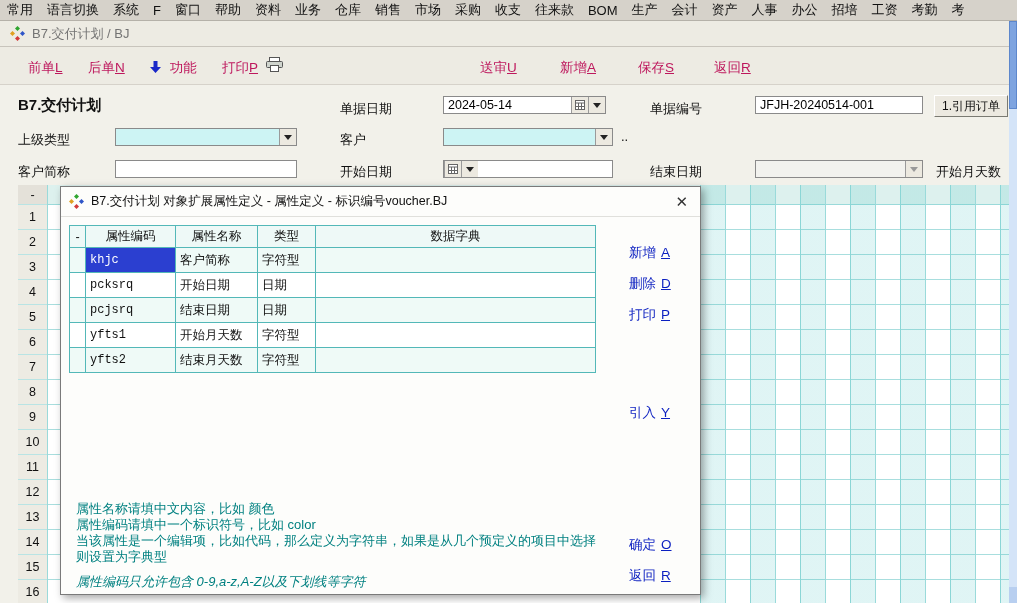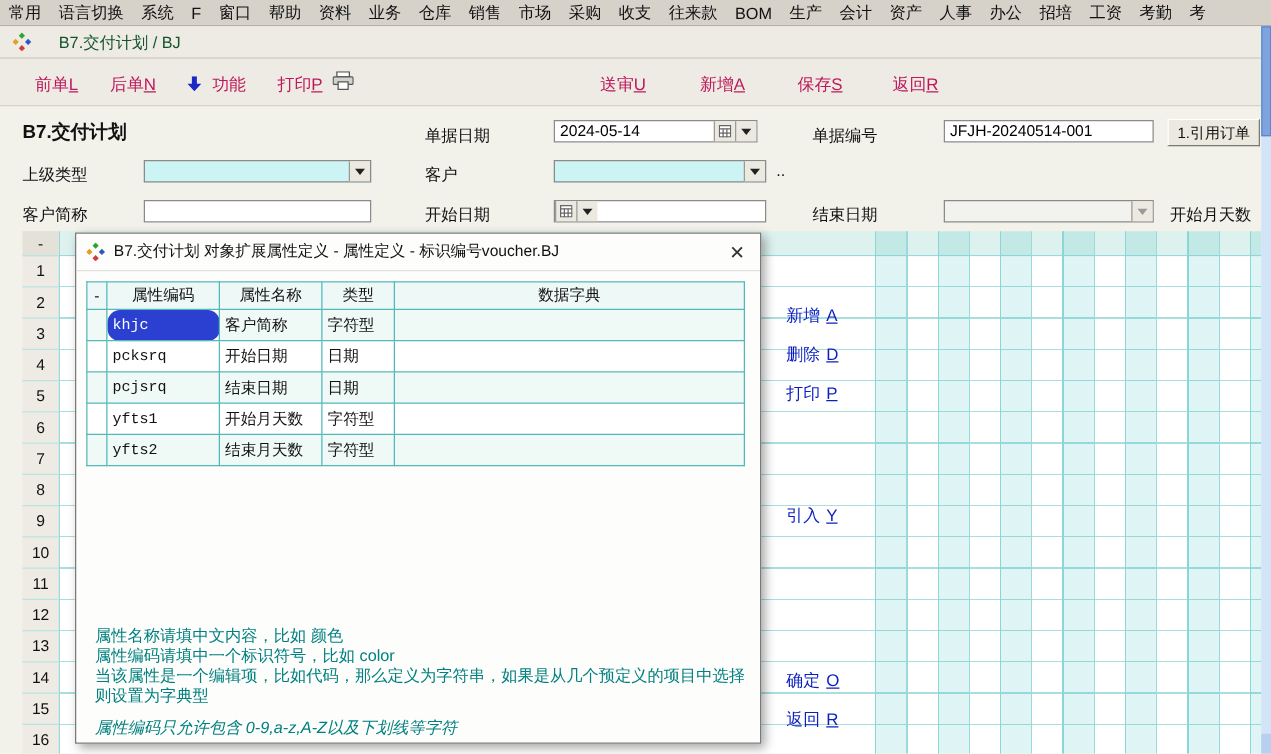--- a/index.html
+++ b/index.html
@@ -7,21 +7,21 @@
   body { position:relative; background:#f2f1ea; font-family:"Liberation Sans","DejaVu Sans",sans-serif; color:#111; }
 
   
   .menu-bar { position:absolute; top:0; left:0; width:1017px; height:21px; background:#d6d2ca;
     border-bottom:1px solid #b5b1a9; display:flex; align-items:center; font-size:13px; overflow:hidden; }
   .menu-item { padding:12px 7px; white-space:nowrap; cursor:default; }
 
   
   .tab-bar { position:absolute; top:21px; left:0; width:1009px; height:26px; background:#edebe3;
     border-bottom:1px solid #c8c4bc; display:flex; align-items:center; }
-  .tab-title { color:#14532d; font-size:13px; margin-left:22px; }
+  .tab-title { color:#737373; font-size:13px; margin-left:7px; }
 
   
   .toolbar { position:absolute; top:47px; left:0; width:1009px; height:38px; background:#edebe3;
     border-bottom:1px solid #d6d2ca; }
   .tbtn { position:absolute; top:12px; color:#be185d; font-size:13.5px; white-space:nowrap; cursor:default; }
   .hotkey { text-decoration:underline; }
 
   
   .form-title { position:absolute; left:18px; top:96px; font-size:15px; font-weight:bold; }
   .flabel { position:absolute; font-size:13px; white-space:nowrap; }
@@ -45,32 +45,32 @@
   .grid-stripes { position:absolute; left:700px; top:185px; width:309px; height:418px;
     background-image:repeating-linear-gradient(90deg, rgba(60,190,190,.16) 0 25px, transparent 25px 50px),
                      repeating-linear-gradient(90deg, #9adada 0 1px, transparent 1px 25px); }
 
   
   .scrollbar { position:absolute; left:1009px; top:21px; width:8px; height:582px; background:#d4e4f8; }
   .sb-thumb { position:absolute; left:0; top:0; width:8px; height:88px; background:#7ea4e0; border:1px solid #5d87cc; }
   .sb-down { position:absolute; left:0; bottom:0; width:8px; height:16px; background:#b8cff0; }
 
   
-  .dialog { position:absolute; left:60px; top:186px; width:549px; height:409px; background:#fdfdfb;
+  .dialog { position:absolute; left:60px; top:186px; width:641px; height:409px; background:#fdfdfb;
     border:1px solid #7a7a7a; box-shadow:3px 3px 8px rgba(0,0,0,.35); }
   .dlg-titlebar { height:30px; display:flex; align-items:center; border-bottom:1px solid #e0e0dc; }
   .dlg-title { font-size:12.5px; margin-left:7px; }
   .dlg-close { margin-left:auto; margin-right:12px; font-size:15px; color:#333; cursor:default; }
   .attr-table { position:absolute; left:8px; top:38px; border-collapse:collapse; font-size:12.5px; }
   .attr-table th, .attr-table td { border:1px solid #53b8b8; height:22px; padding:0 4px; }
   .attr-table th { background:#eef9f7; font-weight:normal; text-align:center; }
   .attr-table td { height:25px; background:#fff; }
   .attr-table tr:nth-child(odd) td { background:#effaf7; }
   .code-cell { font-family:"Liberation Mono","DejaVu Sans Mono",monospace; font-size:12px; }
-  .code-cell.selected { background:#2b3fd0 !important; color:#fff;border-radius:10px; }
+  .code-cell.selected { background:#2b3fd0 !important; color:#fff; }
   .dlg-btn { position:absolute; left:568px; color:#0b1fc0; font-size:13.5px; white-space:nowrap; cursor:default; }
   .dlg-btn .hotkey { margin-left:5px; }
   .hints { position:absolute; left:15px; top:314px; color:#008080; font-size:13px; line-height:16px; }
   .hint-line.gap { margin-top:9px;font-style:italic; }
 </style>
 </head>
 <body>
 
 <div class="menu-bar">
     <div class="menu-item">常用</div>

